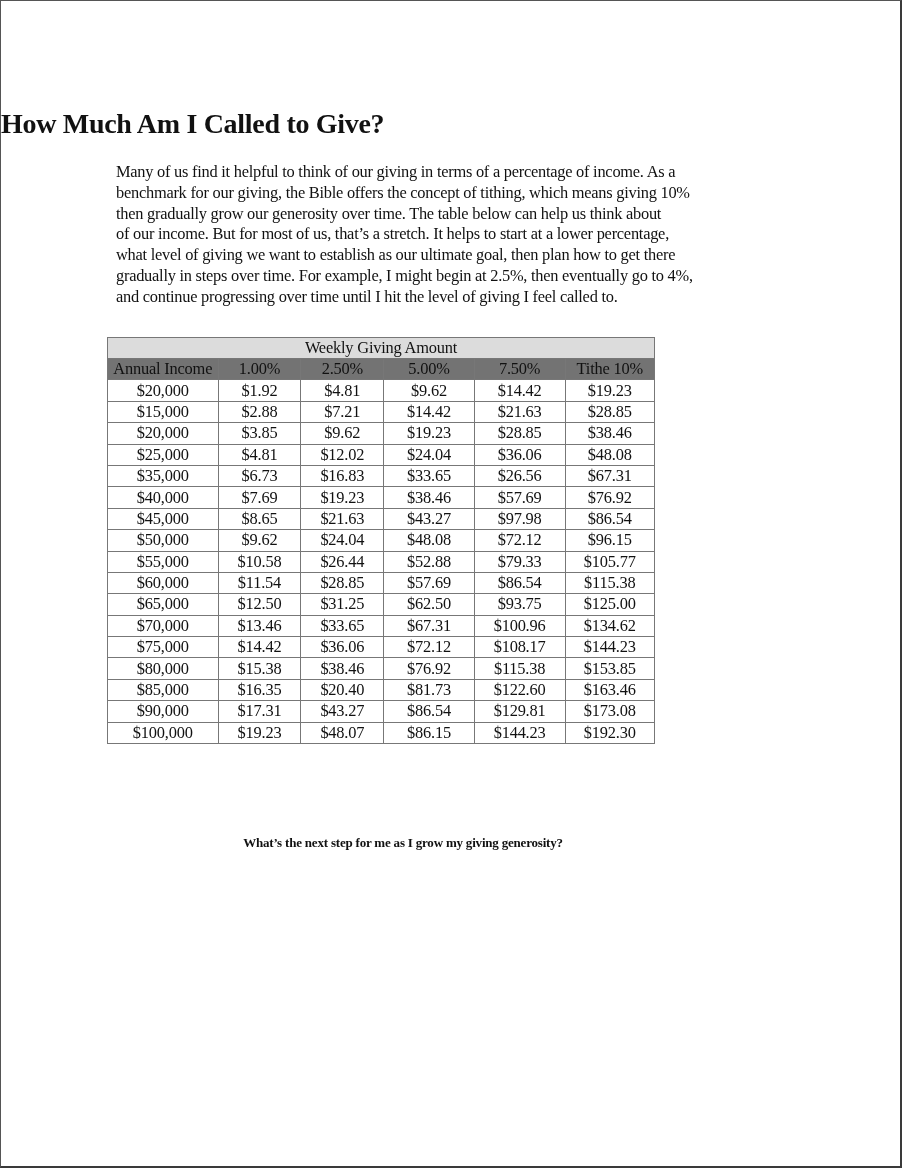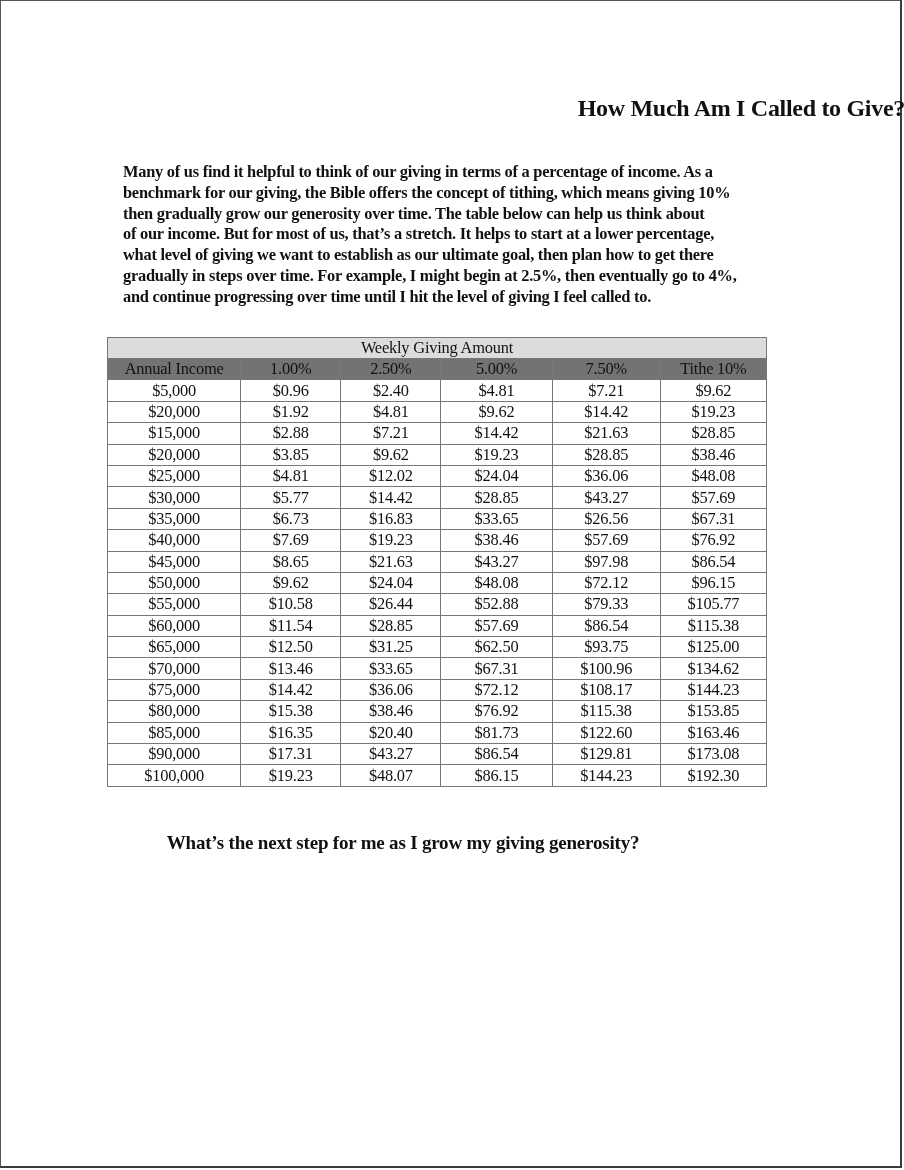--- a/index.html
+++ b/index.html
@@ -23,44 +23,43 @@
       border: 1px solid #555555;
       border-right: 2px solid #3a3a3a;
       border-bottom: 2px solid #3a3a3a;
       box-sizing: border-box;
       background: #ffffff;
     }
     .title {
       position: absolute;
       left: 0;
       width: 904px;
-      top: 92px;
-      text-align: right;
+      top: 108px;
+      text-align: left;
       font-weight: bold;
-      font-size: 24px;
+      font-size: 28px;
       letter-spacing: -0.3px;
       line-height: 30px;
     }
     .intro {
       position: absolute;
-      left: 122px;
+      left: 115px;
       top: 161px;
       width: 700px;
       font-size: 16.4px;
       line-height: 20.8px;
       letter-spacing: -0.25px;
       margin: 0;
-      font-weight: bold;
     }
     .intro span { display: block; white-space: nowrap; }
     table.giving {
       position: absolute;
       left: 106px;
       top: 336px;
-      width: 660px;
+      width: 548px;
       border-collapse: collapse;
       font-size: 16.4px;
       letter-spacing: -0.2px;
     }
     table.giving td, table.giving th {
       border: 1px solid #777777;
       text-align: center;
       padding: 0;
       height: 20.4px;
       line-height: 20px;
@@ -79,21 +78,21 @@
     col.c3 { width: 111px; }
     col.c4 { width: 108px; }
     col.c5 { width: 106px; }
     .question {
       position: absolute;
       left: 0;
       width: 804px;
       top: 830px;
       text-align: center;
       font-weight: bold;
-      font-size: 19px;
+      font-size: 13px;
       letter-spacing: -0.2px;
       line-height: 24px;
     }
   </style>
 </head>
 <body>
 
 <div class="page">
 
   <div class="title">How Much Am I Called to Give?</div>
@@ -125,28 +124,20 @@
         <th>Annual Income</th>
         <th>1.00%</th>
         <th>2.50%</th>
         <th>5.00%</th>
         <th>7.50%</th>
         <th>Tithe 10%</th>
       </tr>
     </thead>
     <tbody id="table-body">
       <tr>
-          <td>$5,000</td>
-          <td>$0.96</td>
-          <td>$2.40</td>
-          <td>$4.81</td>
-          <td>$7.21</td>
-          <td>$9.62</td>
-        </tr>
-      <tr>
           <td>$20,000</td>
           <td>$1.92</td>
           <td>$4.81</td>
           <td>$9.62</td>
           <td>$14.42</td>
           <td>$19.23</td>
         </tr>
       <tr>
           <td>$15,000</td>
           <td>$2.88</td>
@@ -165,28 +156,20 @@
         </tr>
       <tr>
           <td>$25,000</td>
           <td>$4.81</td>
           <td>$12.02</td>
           <td>$24.04</td>
           <td>$36.06</td>
           <td>$48.08</td>
         </tr>
       <tr>
-          <td>$30,000</td>
-          <td>$5.77</td>
-          <td>$14.42</td>
-          <td>$28.85</td>
-          <td>$43.27</td>
-          <td>$57.69</td>
-        </tr>
-      <tr>
           <td>$35,000</td>
           <td>$6.73</td>
           <td>$16.83</td>
           <td>$33.65</td>
           <td>$26.56</td>
           <td>$67.31</td>
         </tr>
       <tr>
           <td>$40,000</td>
           <td>$7.69</td>

